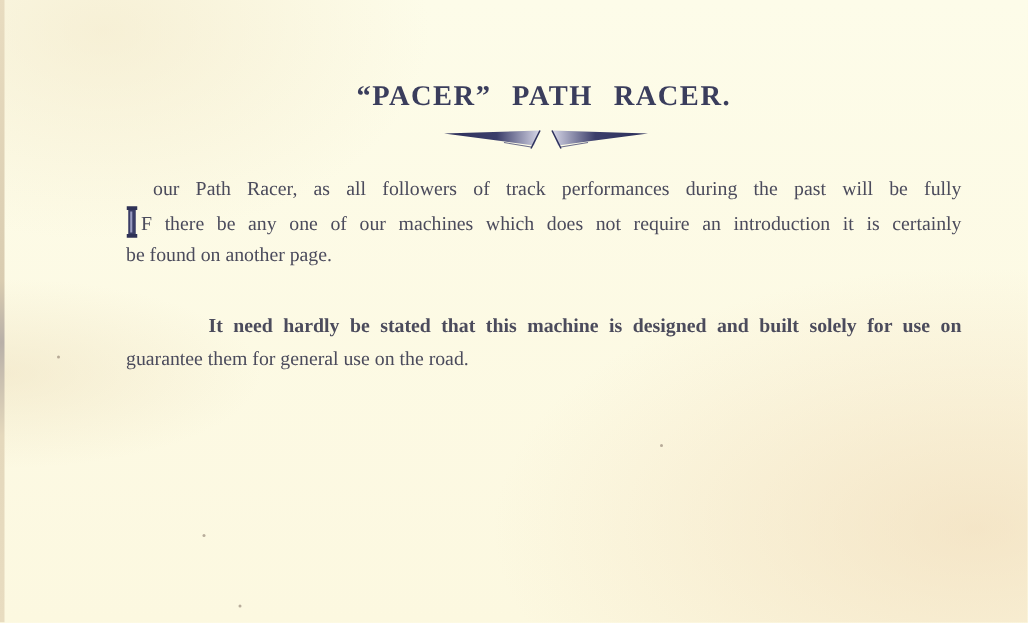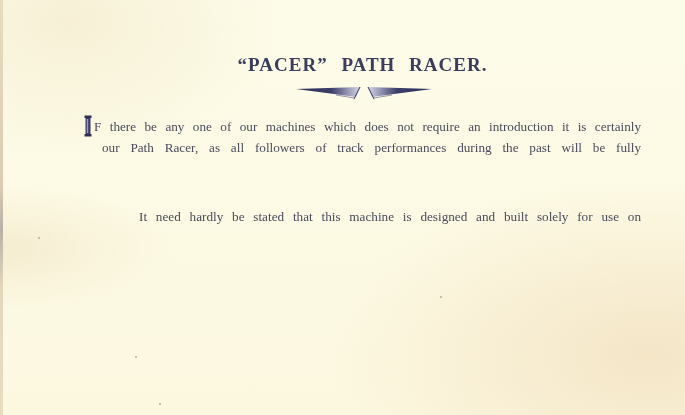--- a/index.html
+++ b/index.html
@@ -74,21 +74,21 @@
     .drop-cap {
       display: inline-block;
       width: 8px;
       height: 22px;
       margin-right: 2px;
       vertical-align: -6px;
       position: relative;
     }
     .drop-cap svg { display: block; }
     .indent-1 { padding-left: 18px; }
-    .indent-2 { padding-left: 55px; }
+    .indent-2 { padding-left: 55px; font-weight: bold; }
     .cap-f {
       font-weight: normal;
     }
     .speck {
       position: absolute;
       width: 2px;
       height: 2px;
       background: #8a7a6a;
       border-radius: 1px;
       opacity: 0.6;
@@ -118,29 +118,31 @@
     <path d="M0 4 L64 2 L60 12 L38 9 Z" fill="url(#gl)"></path>
     <path d="M136 4 L72 2 L76 12 L98 9 Z" fill="url(#gr)"></path>
     <path d="M64 2 L58 14" stroke="#2c2f5a" stroke-width="1" fill="none"></path>
     <path d="M72 2 L78 14" stroke="#2c2f5a" stroke-width="1" fill="none"></path>
     <path d="M40 10 L58 13" stroke="#6a6c8a" stroke-width="0.7" fill="none"></path>
     <path d="M96 10 L78 13" stroke="#6a6c8a" stroke-width="0.7" fill="none"></path>
   </svg>
 </div>
 
 <div class="body-text p1">
+  <span class="line indent-1">our Path Racer, as all followers of track performances during the past will be fully</span>
   <span class="line"><span class="drop-cap"><svg width="8" height="22" viewBox="0 0 8 22">
           <rect x="0.5" y="0.5" width="7" height="2.5" fill="#2e3156"></rect>
           <rect x="1.5" y="3" width="5" height="16" fill="#3a3d66"></rect>
           <rect x="2.8" y="4" width="1.4" height="14" fill="#9a9cc0"></rect>
           <rect x="0.5" y="19" width="7" height="2.5" fill="#2e3156"></rect>
         </svg></span><span class="cap-f">F there be any one of our machines which does not require an introduction it is certainly</span></span>
-  <span class="line indent-1">our Path Racer, as all followers of track performances during the past will be fully</span>
+  <span class="line last">be found on another page.</span>
 </div>
 
 <div class="body-text p2">
   <span class="line indent-2">It need hardly be stated that this machine is designed and built solely for use on</span>
+  <span class="line last">guarantee them for general use on the road.</span>
 </div>
 
 <div class="speck" style="left:38px;top:237px;"></div>
 <div class="speck" style="left:135px;top:356px;"></div>
 <div class="speck" style="left:159px;top:403px;"></div>
 <div class="speck" style="left:440px;top:296px;"></div>
 
 </body></html>

